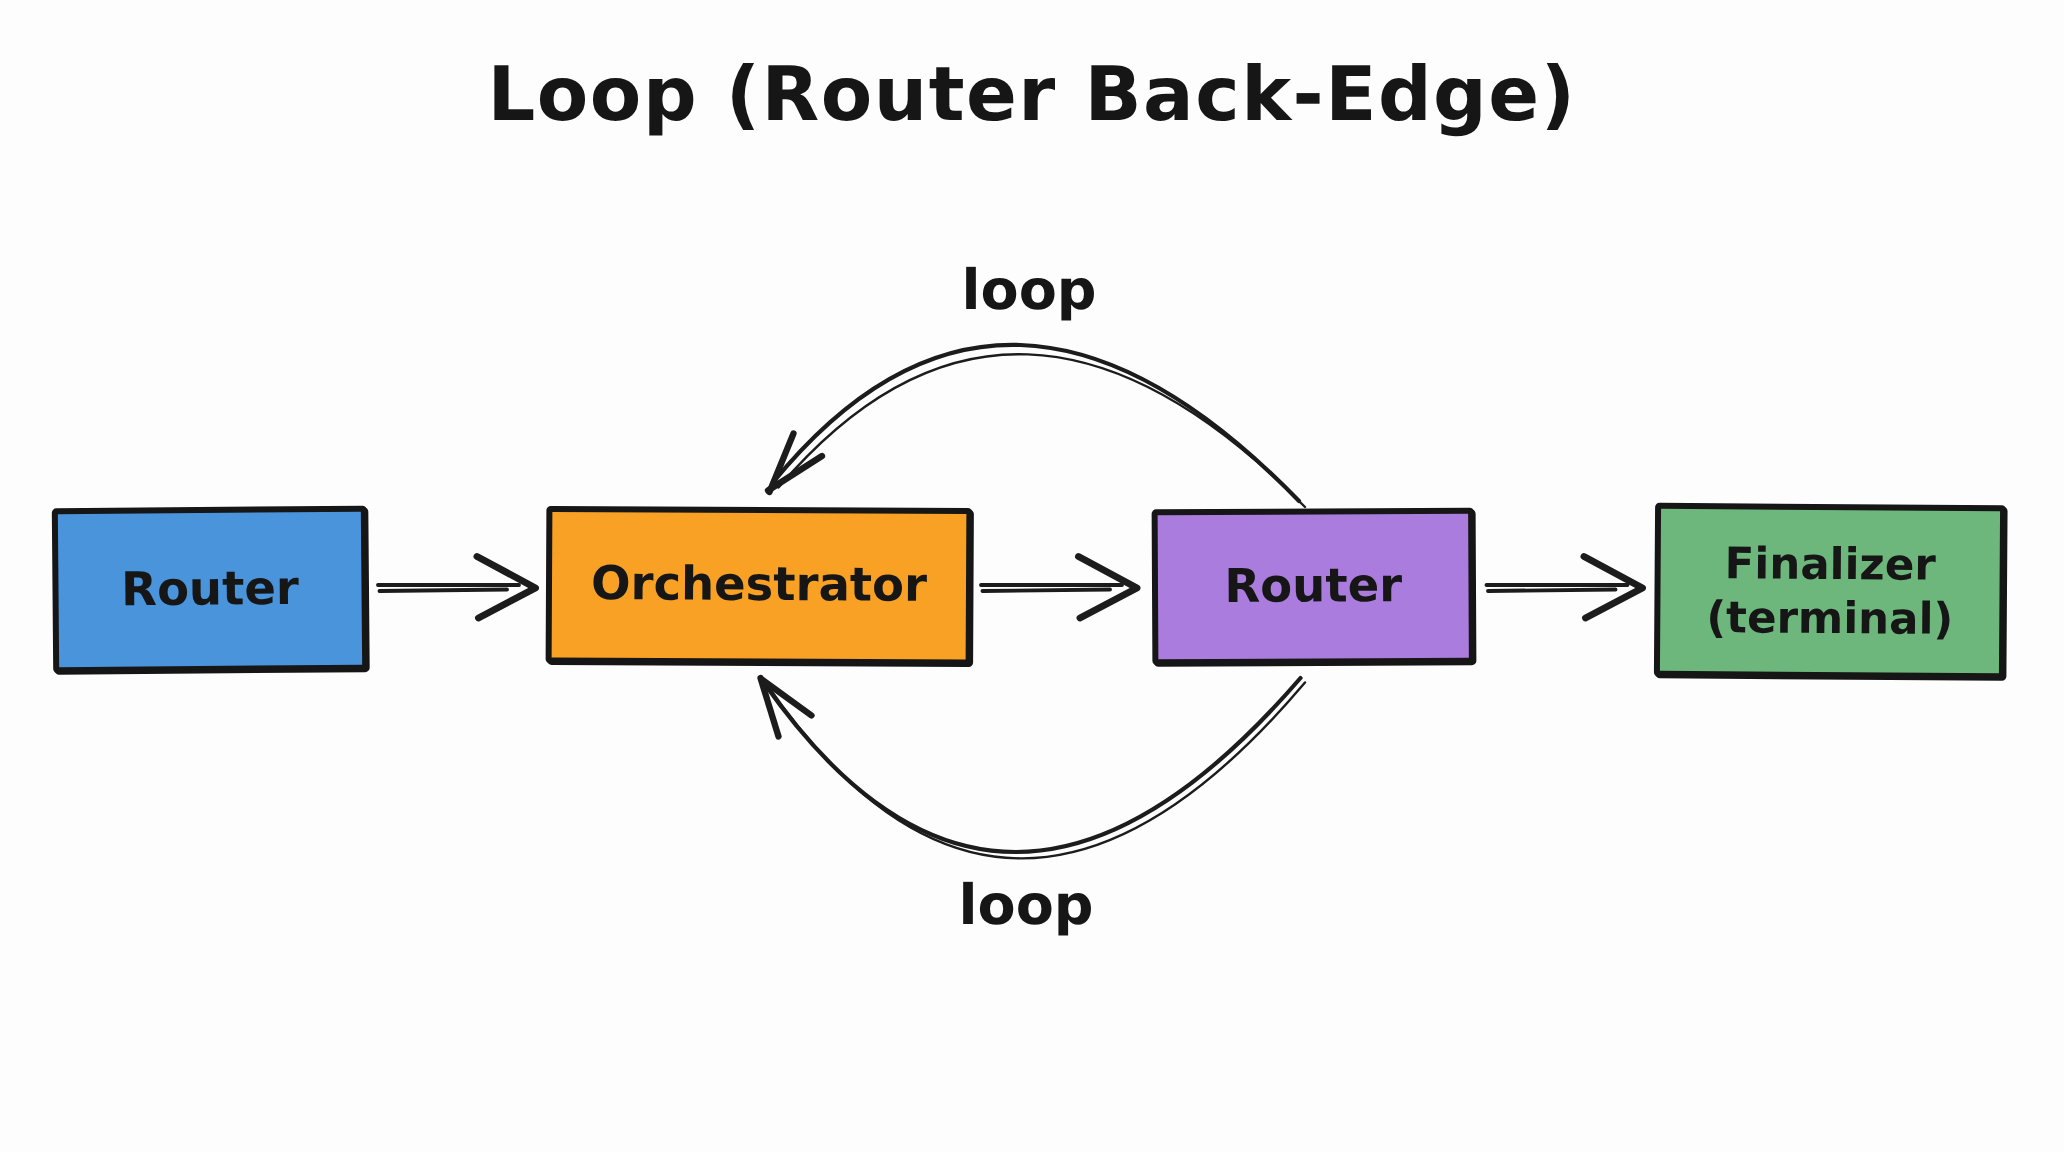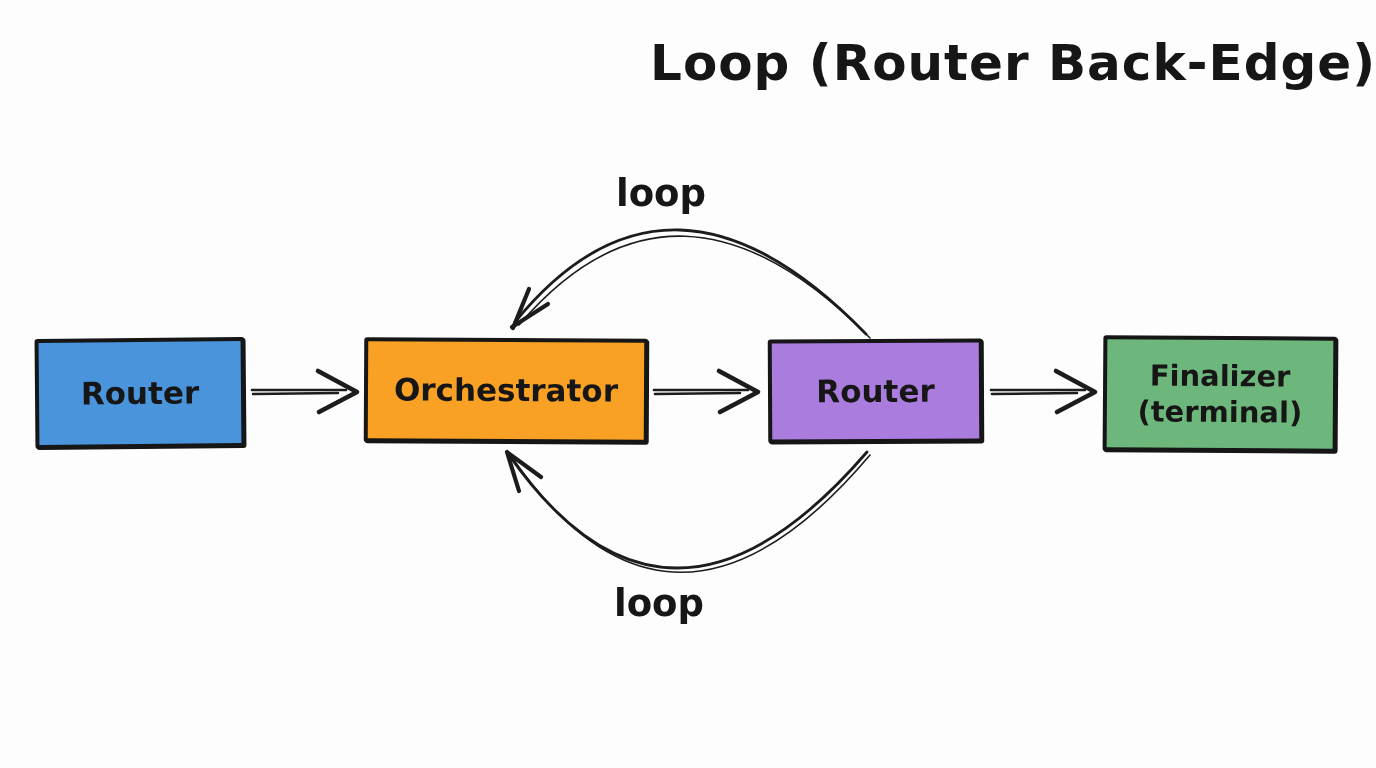--- a/index.html
+++ b/index.html
@@ -8,21 +8,21 @@
     background: #fdfdfd;
     font-family: "DejaVu Sans", "Liberation Sans", sans-serif;
     position: relative;
     color: #1c1c1c;
   }
   .stage { position: absolute; inset: 0; width: 1376px; height: 768px; }
 
   .title {
     position: absolute;
     top: 34px; left: 0; width: 100%;
-    text-align: right;
+    text-align: center;
     font-size: 50px;
     font-weight: bold;
     letter-spacing: 1px;
     color: #161616;
   }
 
   .node {
     position: absolute;
     display: flex;
     align-items: center;
@@ -41,20 +41,21 @@
   .node-orchestrator { left: 364px;  top: 338px; width: 284px; height: 105px; transform: rotate(0.3deg); }
   .node-router       { left: 768px;  top: 339px; width: 215px; height: 104px; transform: rotate(-0.3deg); }
   .node-finalizer    { left: 1103px; top: 336px; width: 234px; height: 116px; transform: rotate(0.4deg); font-size: 29px; }
 
   .edge-label {
     position: absolute;
     font-size: 37px;
     font-weight: 600;
     color: #161616;
     width: 140px;
+    text-align: center;
   }
   .edge-label-top    { left: 616px; top: 172px; }
   .edge-label-bottom { left: 614px; top: 582px; }
 
   svg.edges { position: absolute; inset: 0; pointer-events: none; }
   .ink { stroke: #1c1c1c; fill: none; stroke-linecap: round; stroke-linejoin: round; }
   .shaft { stroke-width: 2.6; }
   .head  { stroke-width: 4.6; }
   .arc   { stroke-width: 2.8; }
   .arc2  { stroke-width: 1.6; }

